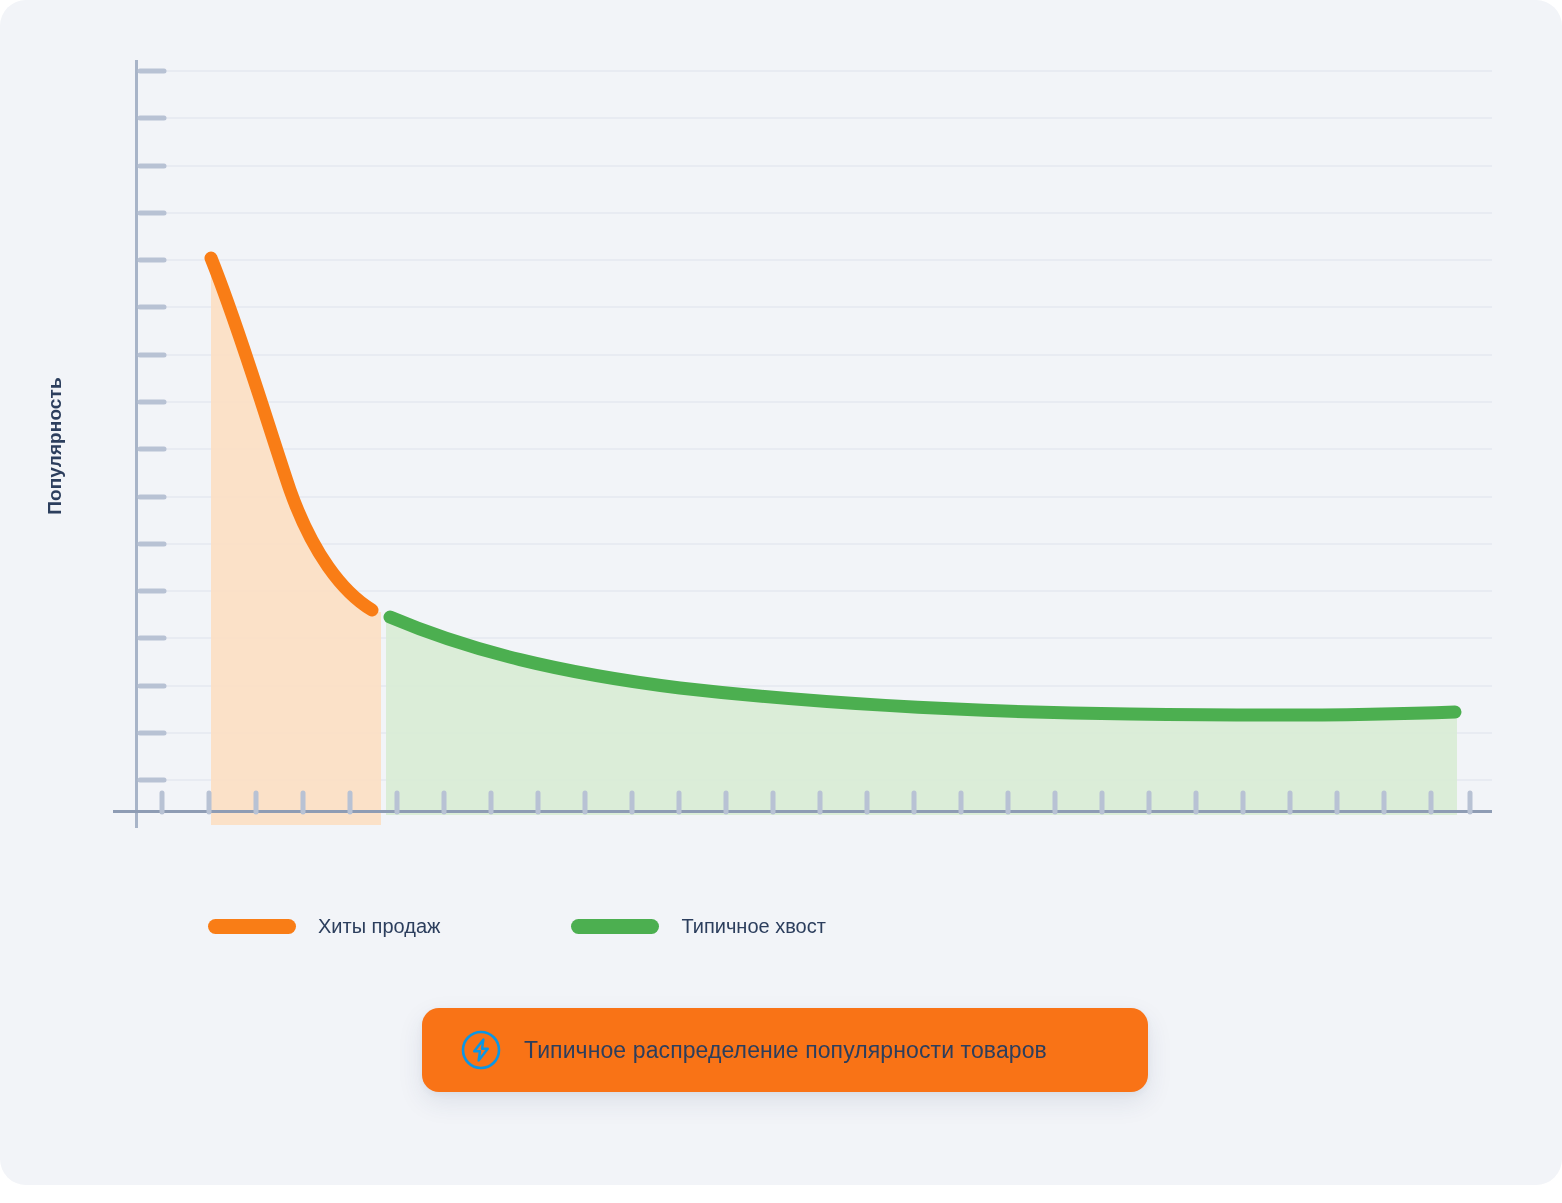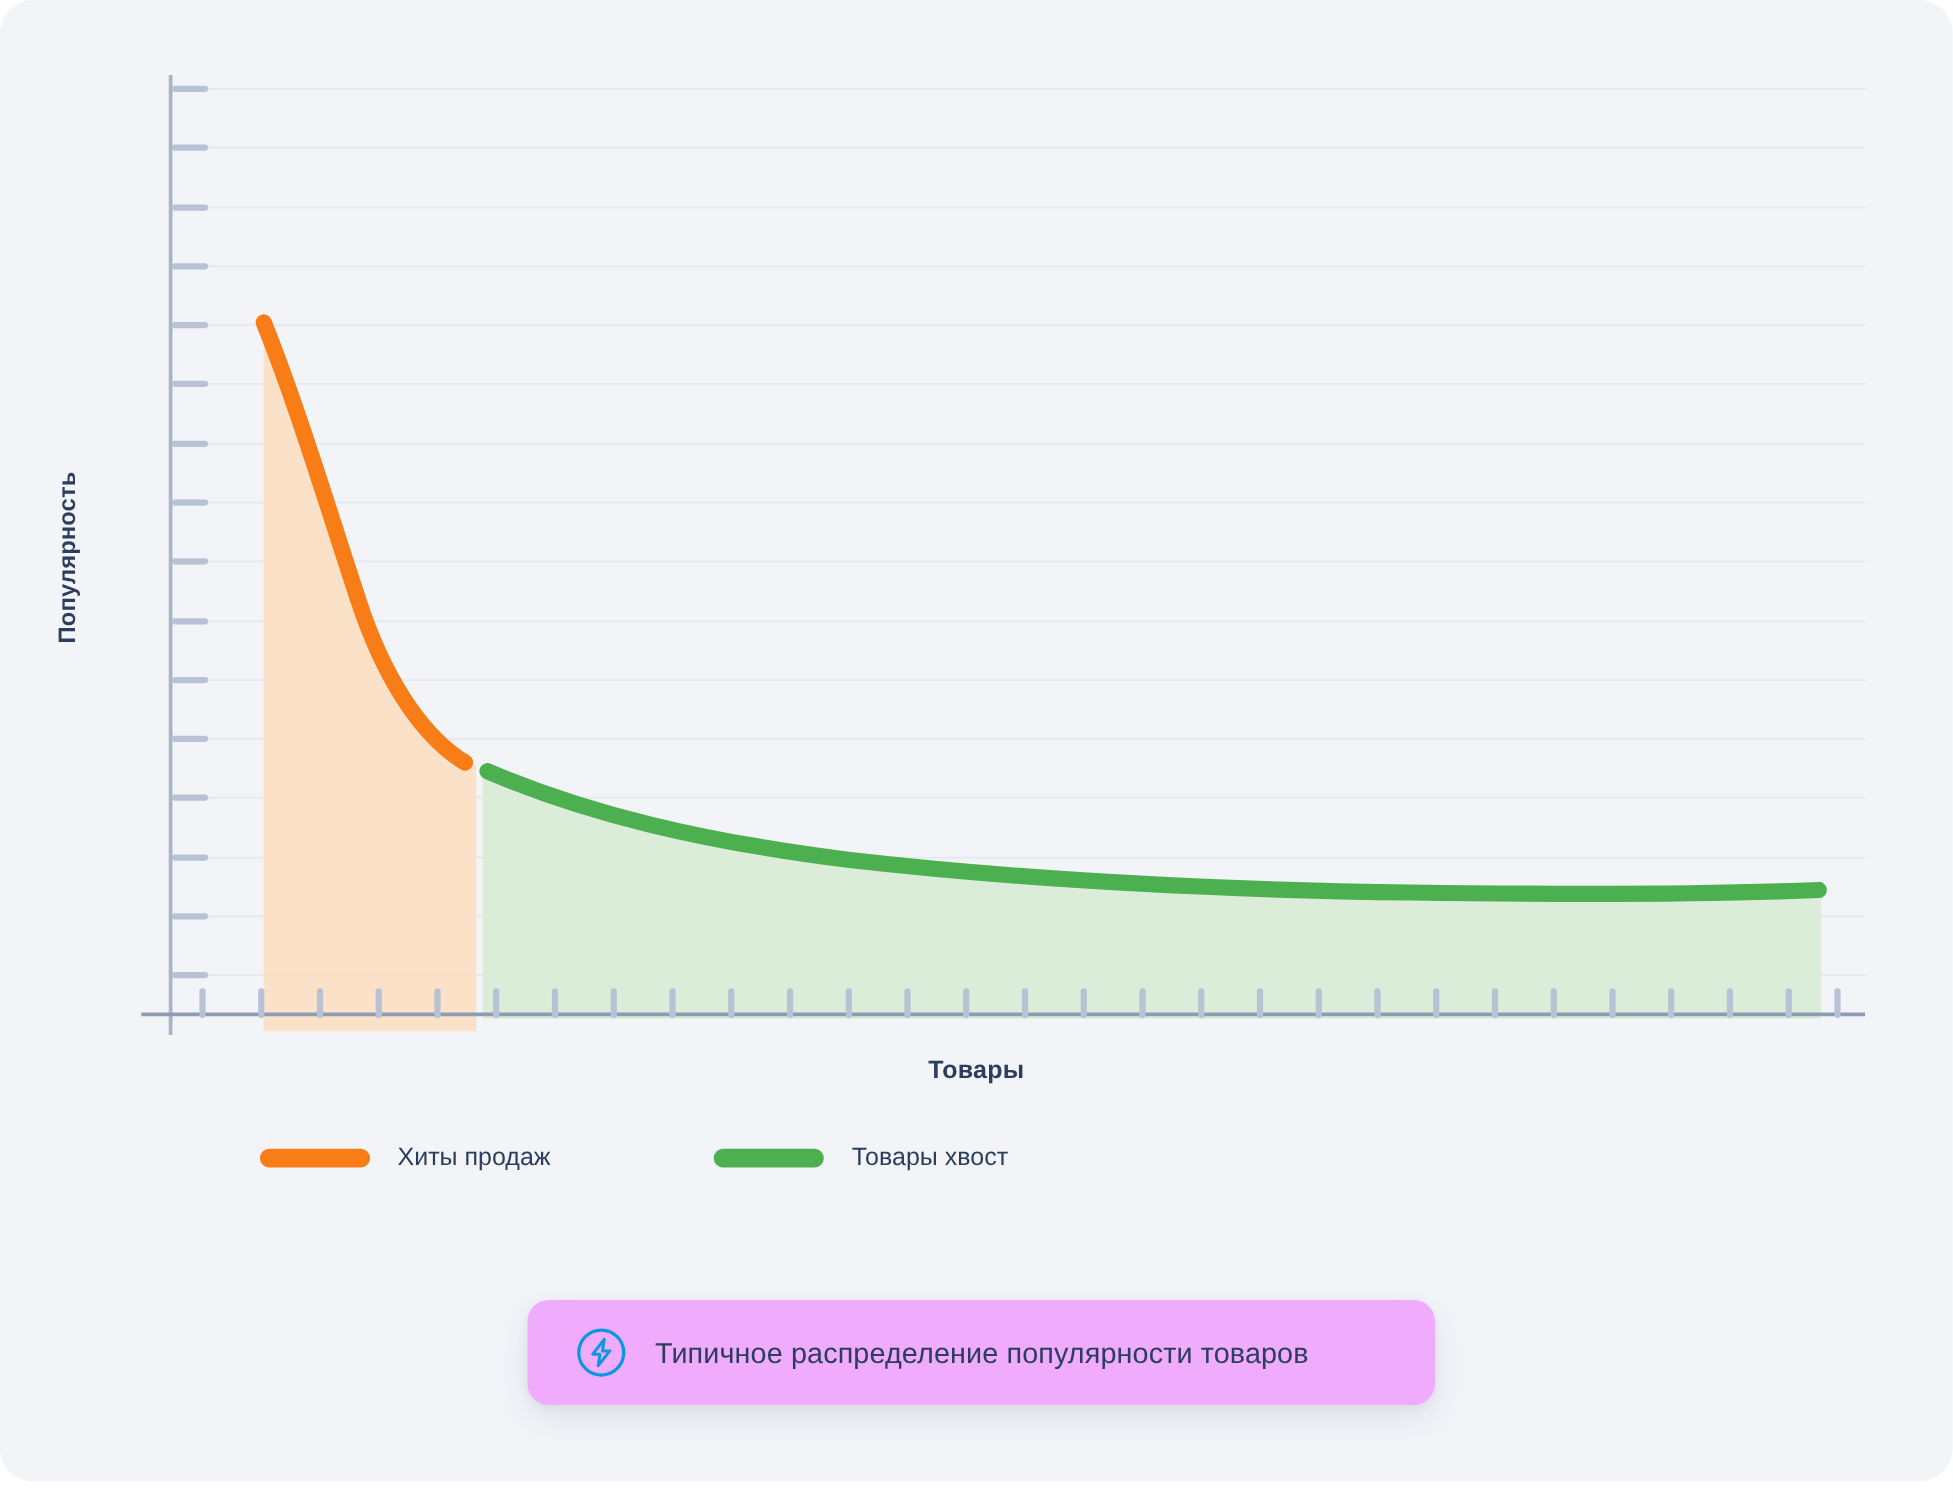--- a/index.html
+++ b/index.html
@@ -91,24 +91,24 @@
     margin-left: 22px;
     font-size: 20px;
     color: #2c3e5d;
     white-space: nowrap;
   }
 
   
   .badge {
     position: absolute;
     left: 422px;
-    top: 1040px;
+    top: 1008px;
     width: 726px;
     height: 84px;
-    background: #f0abfc;
+    background: #f97316;
     border-radius: 17px;
     box-shadow: 0 10px 26px rgba(40, 60, 100, 0.10), 0 2px 6px rgba(40,60,100,0.05);
     display: flex;
     align-items: center;
     padding-left: 38px;
     box-sizing: border-box;
   }
   .badge-icon {
     width: 42px;
     height: 42px;
@@ -220,31 +220,30 @@
                C 240,330 268,425 290,490
                C 312,552 342,592 372,610" fill="none" stroke="#f97d16" stroke-width="13" stroke-linecap="round"></path>
 
       <path d="M 390,617
                C 470,651 560,673 680,688
                C 820,704 980,712 1130,714
                C 1270,716 1380,715 1455,712" fill="none" stroke="#4caf50" stroke-width="13" stroke-linecap="round"></path>
     </svg>
 
     <div class="y-axis-title">Популярность</div>
-    <div class="x-axis-title">Товары</div>
   </div>
 
   <div class="legend">
     <div class="legend-item">
       <span class="legend-swatch" style="background:#f97d16"></span>
       <span class="legend-label">Хиты продаж</span>
     </div>
     <div class="legend-item">
       <span class="legend-swatch" style="background:#4caf50"></span>
-      <span class="legend-label">Товары хвост</span>
+      <span class="legend-label">Типичное хвост</span>
     </div>
   </div>
 
   <div class="badge">
     <svg class="badge-icon" viewBox="0 0 42 42">
       <circle cx="21" cy="21" r="18" fill="none" stroke="#0b96e5" stroke-width="2.6"></circle>
       <path d="M23.4 10.5 L14.2 22.3 L20.0 22.3 L18.6 31.5 L27.8 19.7 L22.0 19.7 Z" fill="none" stroke="#0b96e5" stroke-width="2.4" stroke-linejoin="round" stroke-linecap="round"></path>
     </svg>
     <span class="badge-text">Типичное распределение популярности товаров</span>
   </div>

